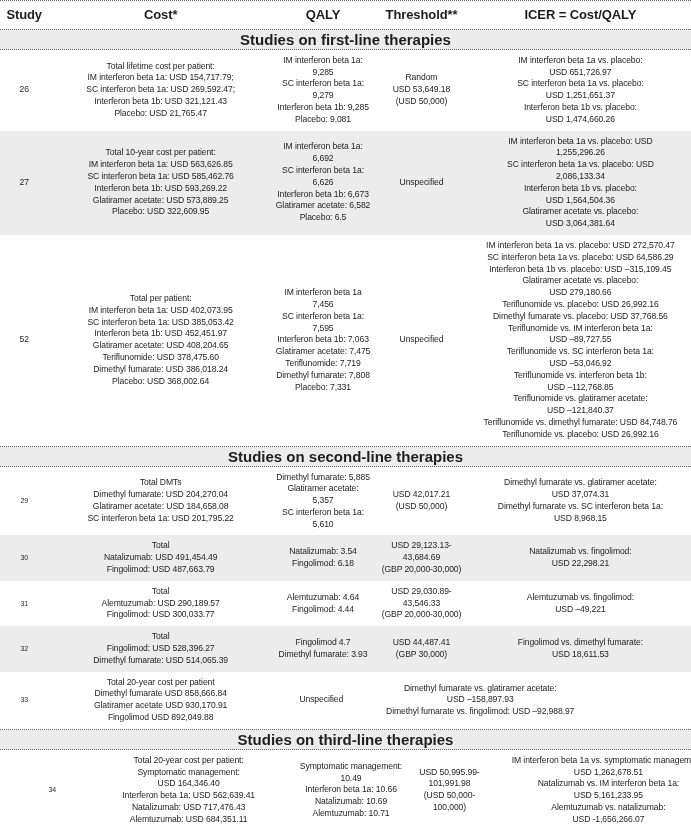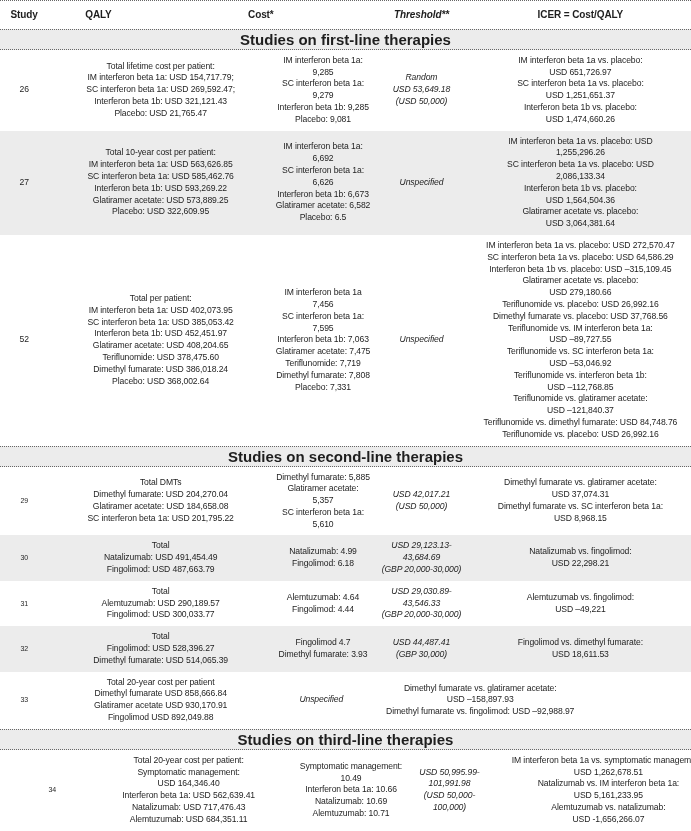--- a/index.html
+++ b/index.html
@@ -5,38 +5,38 @@
   html,body{margin:0;padding:0;background:#ffffff;}
   body{width:691px;font-family:"Liberation Sans",sans-serif;color:#1e1e1e;}
   .table{width:691px;box-sizing:border-box;border-top:1px dotted #666;border-bottom:1px dotted #666;padding-bottom:2px;}
   .row{display:flex;align-items:stretch;width:100%;}
   .cell{display:flex;align-items:center;justify-content:center;text-align:center;
         white-space:pre;font-size:8.6px;line-height:11.8px;padding:5px 0;box-sizing:border-box;
         letter-spacing:-0.1px;}
   .c-study{width:7%;}
   .c-cost{width:32.5%;}
   .c-qaly{width:14.5%;}
-  .c-thr{width:14%;font-style:italic;}
+  .c-thr{width:14%;}
   .c-icer{width:32%;}
-  .header-row .cell{font-weight:bold;font-size:10px;padding:8px 12px;}
+  .header-row .cell{font-weight:bold;font-size:13px;padding:8px 12px;}
   .section{display:block;background:#ececec;border-top:1px dotted #666;border-bottom:1px dotted #666;
            text-align:center;font-weight:bold;font-size:15px;padding:4px 0;line-height:11px;}
   .stripe{background:#ececec;}
   .small-study .c-study{font-size:7px;align-items:center;}
   .last-row{border-bottom:1px dotted #666;padding-left:28px;}
 </style>
 </head>
 <body>
 
 <div class="table">
 
   <div class="row header-row">
     <div class="cell c-study">Study</div>
+    <div class="cell c-cost">Cost*</div>
     <div class="cell c-qaly">QALY</div>
-    <div class="cell c-cost">Cost*</div>
     <div class="cell c-thr">Threshold**</div>
     <div class="cell c-icer">ICER = Cost/QALY</div>
   </div>
 
   <div class="section">Studies on first-line therapies</div>
 
   <div class="row">
     <div class="cell c-study">26</div>
     <div class="cell c-cost">Total lifetime cost per patient:
 IM interferon beta 1a: USD 154,717.79;
@@ -144,21 +144,21 @@
 USD 37,074.31
 Dimethyl fumarate vs. SC interferon beta 1a:
 USD 8,968.15</div>
   </div>
 
   <div class="row stripe small-study">
     <div class="cell c-study">30</div>
     <div class="cell c-cost">Total
 Natalizumab: USD 491,454.49
 Fingolimod: USD 487,663.79</div>
-    <div class="cell c-qaly">Natalizumab: 4.99
+    <div class="cell c-qaly">Natalizumab: 3.54
 Fingolimod: 6.18</div>
     <div class="cell c-thr">USD 29,123.13-
 43,684.69
 (GBP 20,000-30,000)</div>
     <div class="cell c-icer">Natalizumab vs. fingolimod:
 USD 22,298.21</div>
   </div>
 
   <div class="row small-study">
     <div class="cell c-study">31</div>

